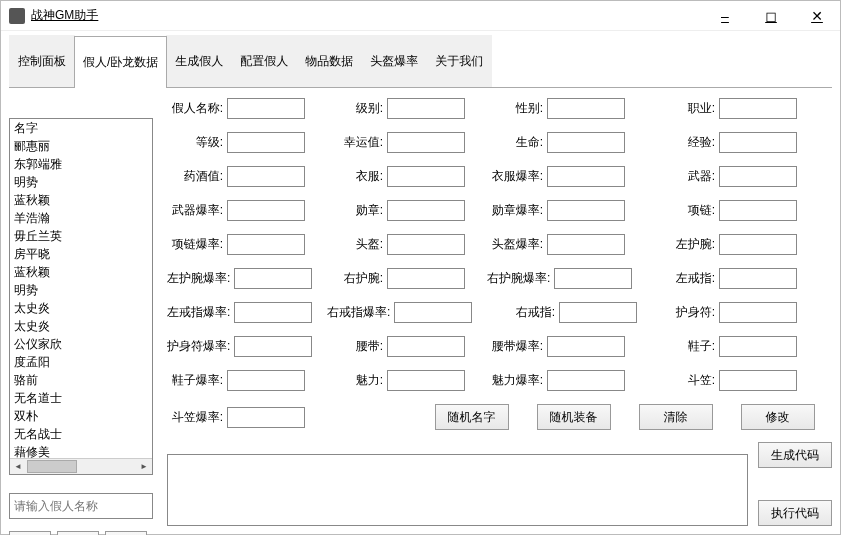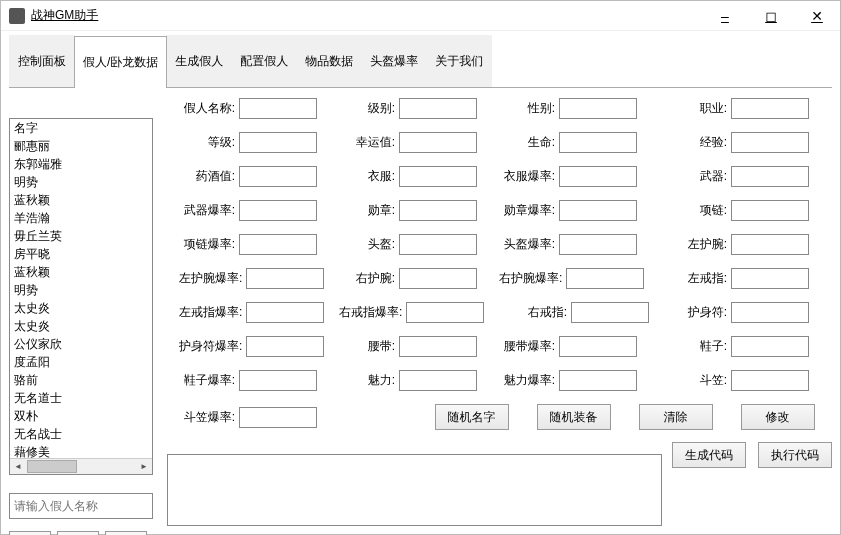--- a/index.html
+++ b/index.html
@@ -22,21 +22,21 @@
 .list-scroll-h { height: 16px; border-top: 1px solid #ccc; background: #f0f0f0; display: flex; align-items: center; }
 .scroll-arrow { width: 16px; height: 15px; display: flex; align-items: center; justify-content: center; font-size: 8px; color: #555; }
 .scroll-thumb { width: 50px; height: 13px; background: #ccc; border: 1px solid #aaa; margin-left: 1px; }
 .left-input { margin-top: 18px; border: 1px solid #888; height: 26px; padding: 10px 4px; font-size: 12px; width: 100%; }
 .left-buttons { display: flex; gap: 6px; margin-top: 12px; }
 .wbutton { height: 24px; border: 1px solid #999; background: linear-gradient(#f8f8f8,#e8e8e8); font-size: 12px; padding: 0 8px; cursor: pointer; }
 .right-col { flex: 1; padding-left: 14px; display: flex; flex-direction: column; }
 .form-rows { display: flex; flex-direction: column; gap: 13px; }
 .form-row { display: flex; align-items: center; }
 .cell { display: flex; align-items: center; }
-.cell .label { text-align: right; padding-right: 4px; font-size: 12px; white-space: nowrap; min-width: 60px; margin-left: 12px; }
+.cell .label { text-align: right; padding-right: 4px; font-size: 12px; white-space: nowrap; min-width: 60px; }
 .cell input { width: 78px; height: 21px; border: 1px solid #888; padding: 1px 3px; font-size: 12px; }
 .c1 { width: 160px; }
 .c2 { width: 160px; }
 .c3 { width: 172px; }
 .c4 { width: 172px; }
 .wbutton.big { width: 74px; height: 26px; }
 .textarea-box { margin-top: 12px; border: 1px solid #888; height: 72px; flex: 1; }
 .bottom-area { display: flex; margin-top: 12px; gap: 10px; }
 </style>
 </head>
@@ -278,21 +278,21 @@
           <div style="flex:1; display:flex; gap:28px; padding-left:90px;justify-content:center;" id="action-buttons">
               <button class="wbutton big">随机名字</button>
               <button class="wbutton big">随机装备</button>
               <button class="wbutton big">清除</button>
               <button class="wbutton big">修改</button>
             </div>
         </div>
 
         <div class="bottom-area">
           <div class="textarea-box"></div>
-          <div style="display:flex; flex-direction:row; gap:12px; justify-content:space-between;" id="right-buttons">
+          <div style="display:flex; flex-direction:column; gap:12px; justify-content:space-between;" id="right-buttons">
               <button class="wbutton big">生成代码</button>
               <button class="wbutton big">执行代码</button>
             </div>
         </div>
       </div>
     </div>
   </div>
 </div>
 
 </body></html>

